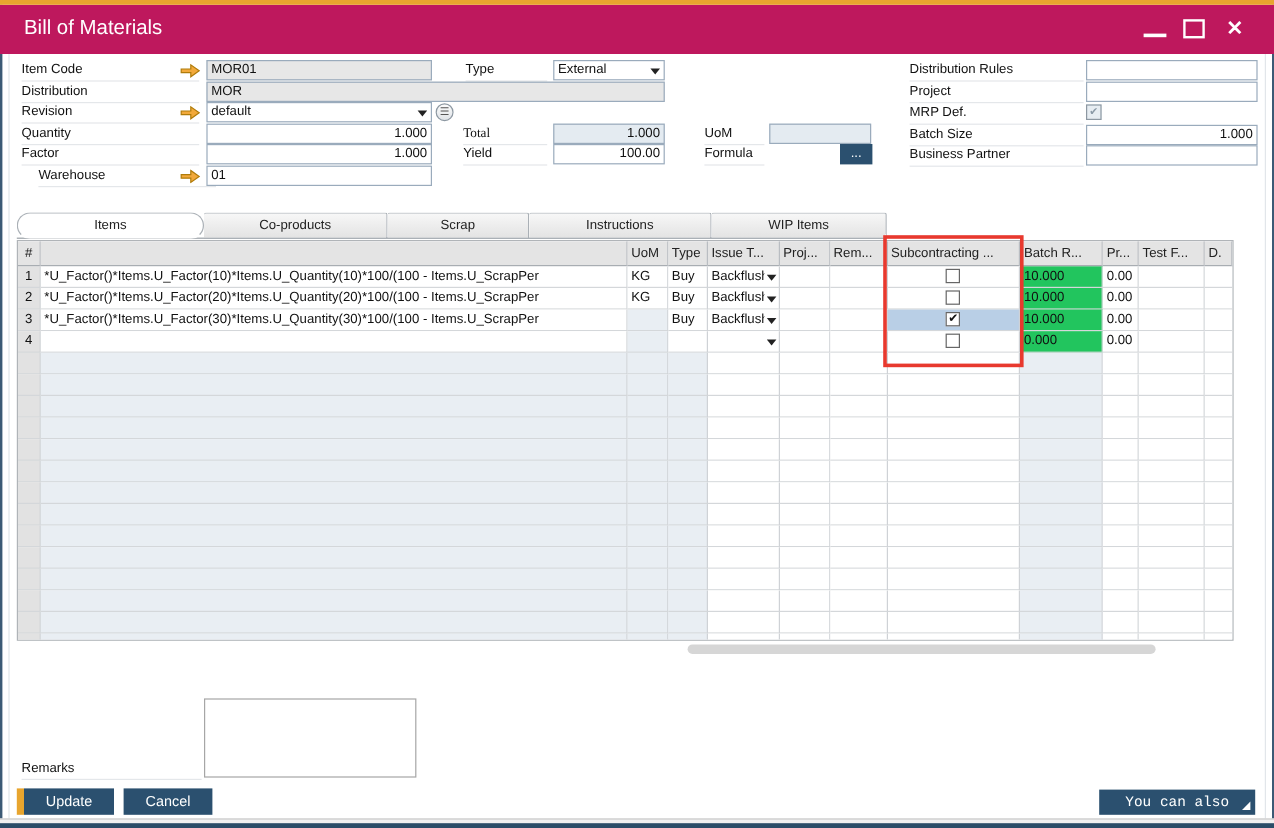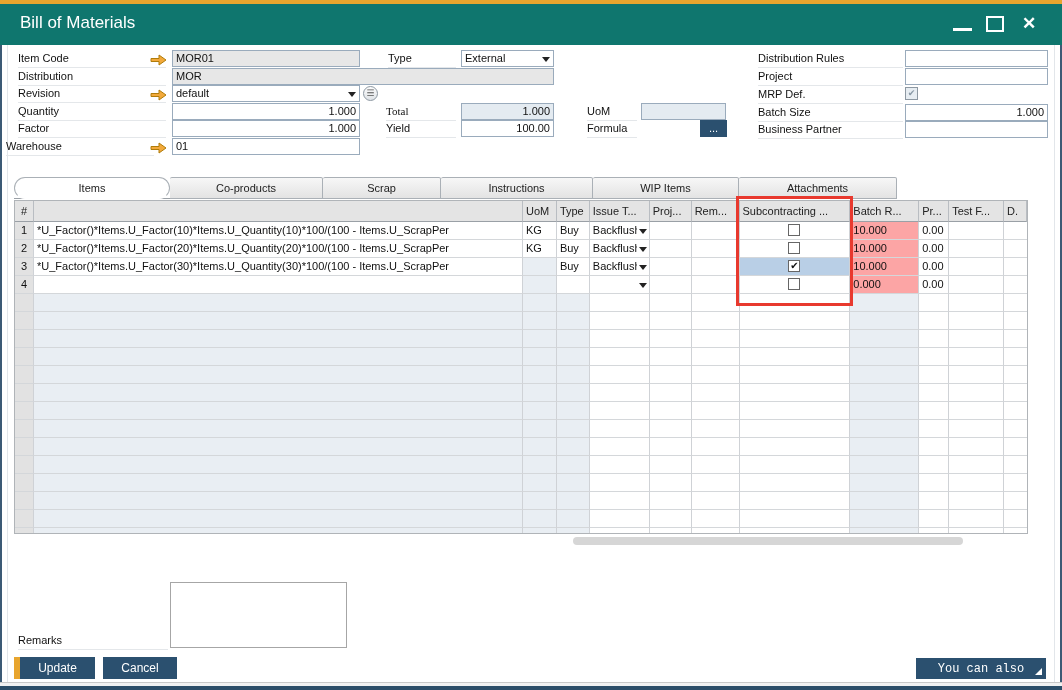--- a/index.html
+++ b/index.html
@@ -1,19 +1,19 @@
 <!DOCTYPE html>
 <html><head>
 <meta charset="utf-8">
 <style>
   html,body{margin:0;padding:0;background:#888;}
   *{font-family:"Liberation Sans", sans-serif;}
   .window{position:relative;width:1062px;height:690px;background:#fff;overflow:hidden;margin:0 auto;}
   .top-accent{position:absolute;left:0;top:0;width:100%;height:4px;background:#e8a52e;z-index:10;}
-  .titlebar{position:absolute;left:0;top:4px;width:100%;height:41px;background:#0f766e;z-index:9;}
+  .titlebar{position:absolute;left:0;top:4px;width:100%;height:41px;background:#be185d;z-index:9;}
   .titlebar .title{position:absolute;left:20px;top:9px;font-size:17px;color:#fff;}
   .win-controls{position:absolute;right:14px;top:0;height:41px;}
   .wc-min{position:absolute;right:76px;top:24px;width:19px;height:3px;background:#fff;cursor:pointer;}
   .wc-max{position:absolute;right:44px;top:12px;width:14px;height:12px;border:2px solid #fff;cursor:pointer;}
   .wc-close{position:absolute;right:8px;top:8px;width:22px;height:24px;color:#fff;font-size:17px;font-weight:bold;text-align:center;line-height:24px;cursor:pointer;}
   .side-frame-l{position:absolute;left:0;top:4px;width:2px;height:686px;background:#3c5a75;}
   .side-frame-r{position:absolute;right:0;top:4px;width:2px;height:686px;background:#3c5a75;}
   .inner-line-l{position:absolute;left:7px;top:45px;width:1px;height:637px;background:#e2e6ea;}
   .inner-line-r{position:absolute;left:1054px;top:45px;width:1px;height:637px;background:#e2e6ea;}
   .bottom-strip{position:absolute;left:0;top:682px;width:100%;height:8px;background:#f1f1f1;border-top:1px solid #c8c8c8;box-sizing:border-box;}
@@ -47,21 +47,21 @@
   .c-type{width:33px;}
   .c-issue{width:60px;}
   .c-proj{width:42px;}
   .c-rem{width:48px;}
   .c-sub{width:111px;}
   .c-batch{width:69px;}
   .c-price{width:30px;}
   .c-test{width:55px;}
   .c-d{width:23px;border-right:none;}
   .trow .c-num{background:#e2e2e2;}
-  .trow .c-batch{background:#fca5a5;}
+  .trow .c-batch{background:#22c55e;}
   .trow .ro-cell{background:#e9eef3;}
   .trow .sel-cell{background:#b9cfe6;}
   .empty .c-desc,.empty .c-uom,.empty .c-type,.empty .c-batch{background:#e9eef3;}
   .issue-txt{display:inline-block;max-width:44px;overflow:hidden;white-space:nowrap;vertical-align:top;}
   .cell .dd-arrow{top:7px;right:2px;}
   .grid-cb{width:12px;height:12px;border:1px solid #666;box-sizing:border-box;background:#fff;margin:2px auto 0 auto;cursor:pointer;}
   .grid-cb.checked::after{content:"\2714";display:block;font-size:10px;line-height:10px;text-align:center;color:#111;}
 
   .red-box{position:absolute;left:736px;top:196px;width:117px;height:110px;border:3px solid #e8392e;box-sizing:border-box;z-index:6;pointer-events:none;}
   .hscroll-thumb{position:absolute;left:573px;top:537px;width:390px;height:8px;border-radius:4px;background:#d6d6d6;cursor:pointer;}
@@ -122,21 +122,21 @@
 
   <span class="lbl" style="left:18px;top:121px;width:148px;">Factor</span>
   <div class="inp num" style="left:172px;top:120px;width:188px;">1.000</div>
 
   <span class="lbl" style="left:386px;top:121px;width:70px;">Yield</span>
   <div class="inp num" style="left:461px;top:120px;width:93px;">100.00</div>
 
   <span class="lbl" style="left:587px;top:121px;width:50px;">Formula</span>
   <button class="mini-btn" style="left:700px;top:120px;width:27px;height:17px;">...</button>
 
-  <span class="lbl" style="left:6px;top:139px;width:148px;">Warehouse</span>
+  <span class="lbl" style="left:32px;top:139px;width:148px;">Warehouse</span>
   <span class="link-arrow" style="left:150px;top:140px;"><svg width="17" height="12" viewBox="0 0 17 12">
         <path d="M1 4.5 h8 V1 l7 5 -7 5 V7.5 H1 z" fill="#f2a93b" stroke="#b07c0a" stroke-width="1"></path>
       </svg></span>
   <div class="inp" style="left:172px;top:138px;width:188px;">01</div>
 
   <span class="lbl" style="left:758px;top:51px;width:145px;">Distribution Rules</span>
   <div class="inp" style="left:905px;top:50px;width:143px;"></div>
 
   <span class="lbl" style="left:758px;top:69px;width:145px;">Project</span>
   <div class="inp" style="left:905px;top:68px;width:143px;"></div>
@@ -149,21 +149,20 @@
 
   <span class="lbl" style="left:758px;top:122px;width:145px;">Business Partner</span>
   <div class="inp" style="left:905px;top:121px;width:143px;"></div>
 
   <div class="tabs">
     <div class="tab active" style="width:156px;border-radius:11px;">Items</div>
     <div class="tab" style="width:153px;">Co-products</div>
     <div class="tab" style="width:118px;">Scrap</div>
     <div class="tab" style="width:152px;">Instructions</div>
     <div class="tab" style="width:146px;">WIP Items</div>
-    <div class="tab" style="width:158px;">Attachments</div>
   </div>
 
   <div class="grid">
     <div class="thead">
       <div class="cell c-num">#</div>
       <div class="cell c-desc"></div>
       <div class="cell c-uom">UoM</div>
       <div class="cell c-type">Type</div>
       <div class="cell c-issue">Issue T...</div>
       <div class="cell c-proj">Proj...</div>

